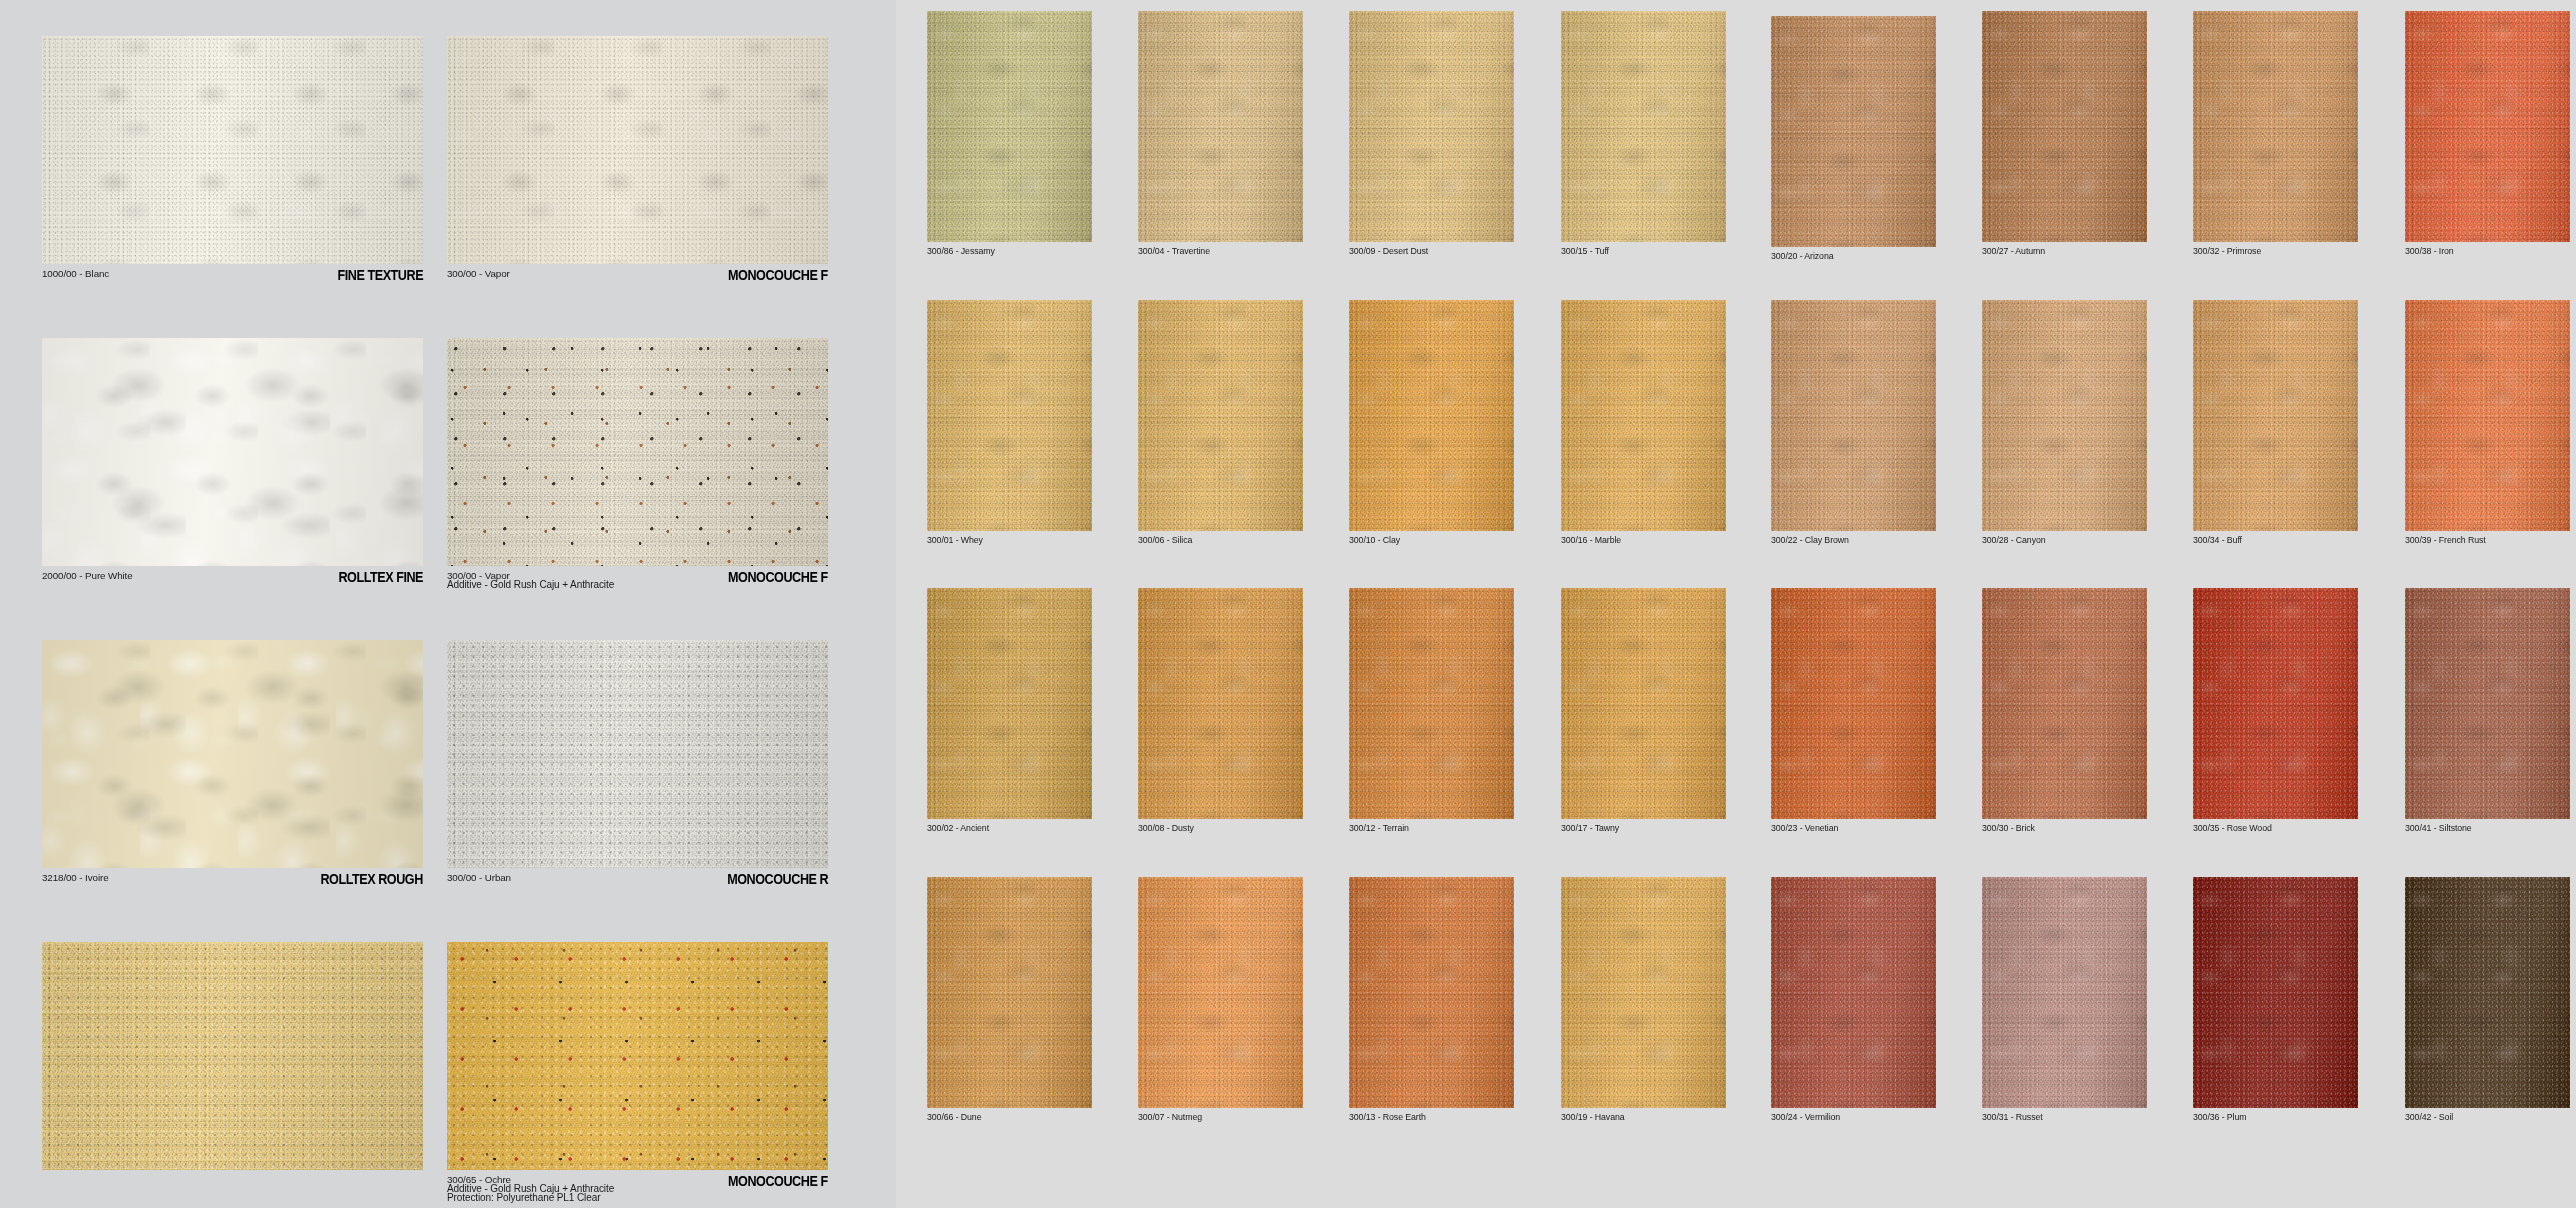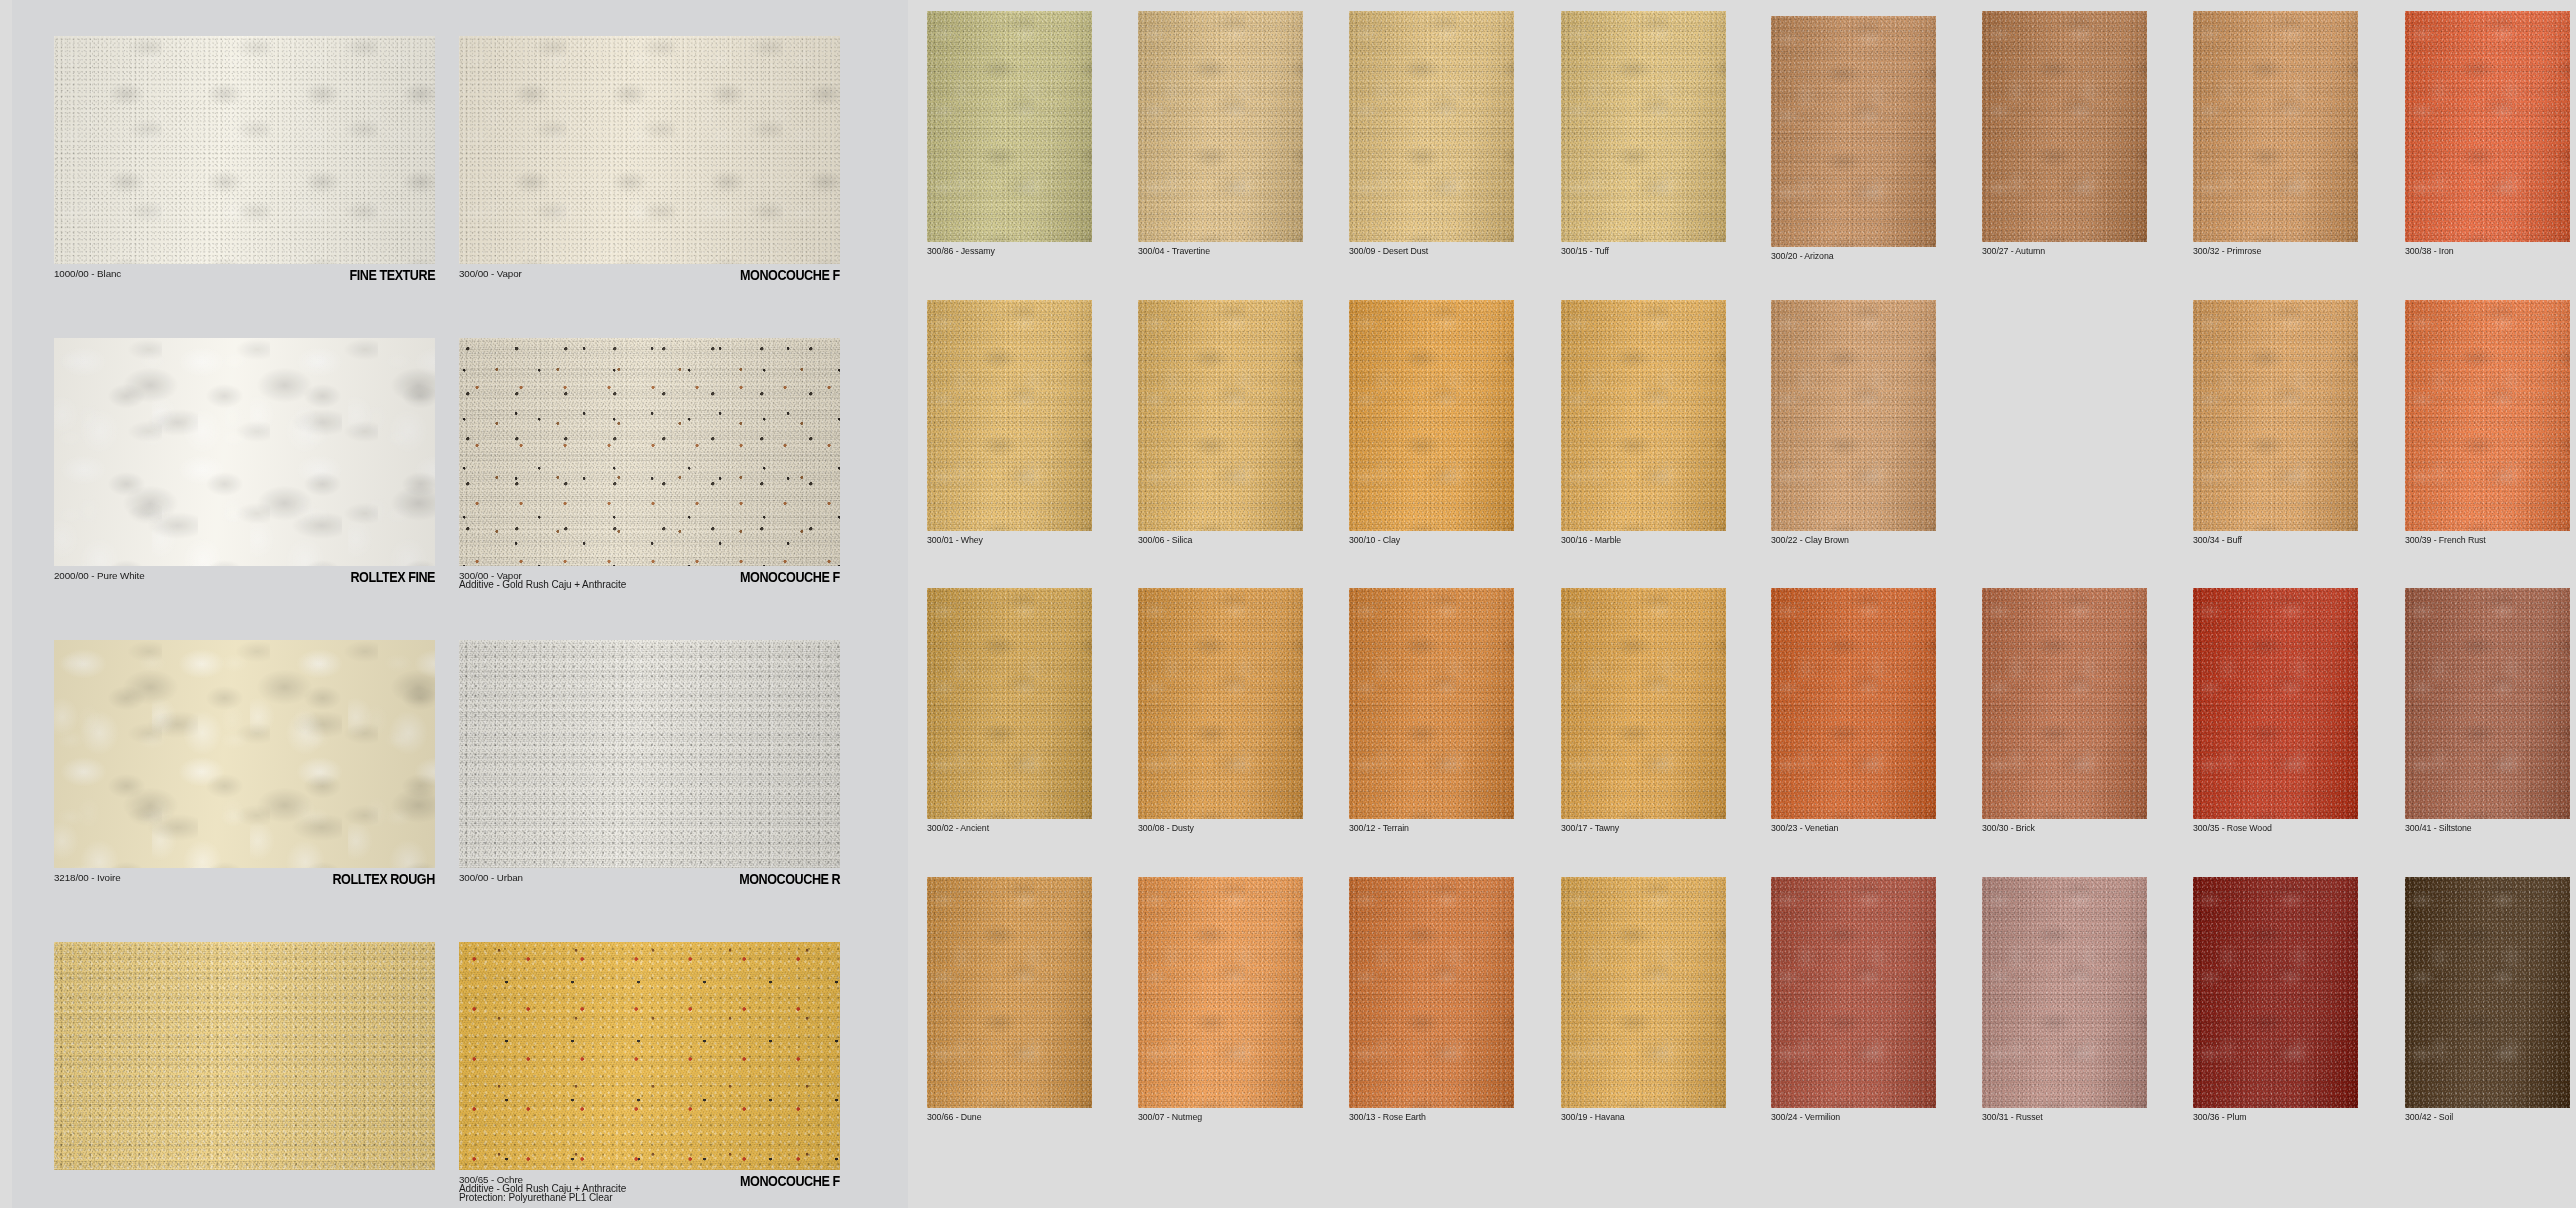--- a/index.html
+++ b/index.html
@@ -15,21 +15,21 @@
   #board {
     position: relative;
     width: 3419px;
     height: 1208px;
     background: #dcdcdc;
   }
 
   
   #feature-panel {
     position: absolute;
-    left: 12px;
+    left: 0px;
     top: 0px;
     width: 896px;
     height: 1208px;
     background: #d5d6d8;
     text-align: right;
   }
 
   .feature-row {
     position: absolute;
     left: 0;
@@ -498,20 +498,29 @@
       </div>
       <div class="swatch-cell" style="left: 0px; top: 300px;">
         <div class="sw-img" style="background: linear-gradient(100deg, rgb(201, 149, 100) 0%, rgb(213, 161, 112) 42%, rgb(221, 169, 120) 70%, rgb(197, 145, 96) 100%);">
           <div class="tex grain"></div>
           <div class="tex weave"></div>
           <div class="tex mottle"></div>
           <div class="tex shade"></div>
         </div>
         <div class="sw-label">300/22 - Clay Brown</div>
       </div>
+      <div class="swatch-cell" style="left: 211px; top: 300px;">
+        <div class="sw-img" style="background: linear-gradient(100deg, rgb(208, 159, 109) 0%, rgb(220, 171, 121) 42%, rgb(228, 179, 129) 70%, rgb(204, 155, 105) 100%);">
+          <div class="tex grain"></div>
+          <div class="tex weave"></div>
+          <div class="tex mottle"></div>
+          <div class="tex shade"></div>
+        </div>
+        <div class="sw-label">300/28 - Canyon</div>
+      </div>
       <div class="swatch-cell" style="left: 422px; top: 300px;">
         <div class="sw-img" style="background: linear-gradient(100deg, rgb(212, 154, 89) 0%, rgb(224, 166, 101) 42%, rgb(232, 174, 109) 70%, rgb(208, 150, 85) 100%);">
           <div class="tex grain"></div>
           <div class="tex weave"></div>
           <div class="tex mottle"></div>
           <div class="tex shade"></div>
         </div>
         <div class="sw-label">300/34 - Buff</div>
       </div>
       <div class="swatch-cell" style="left: 634px; top: 300px;">

